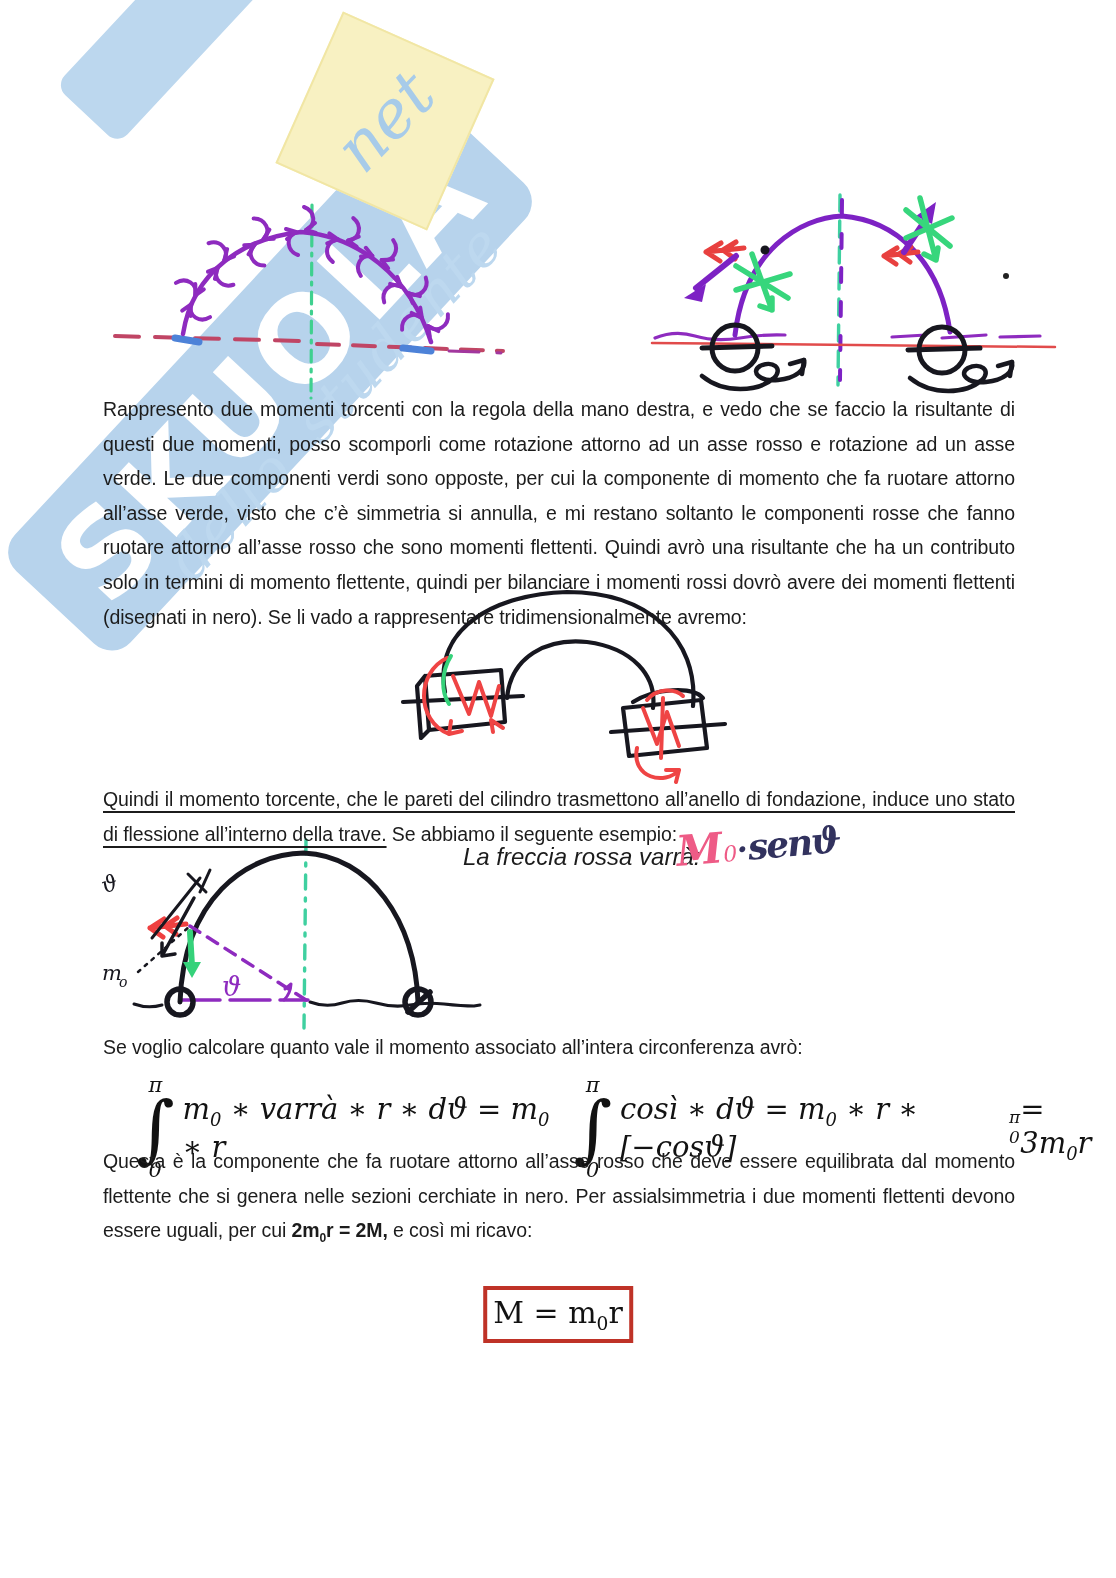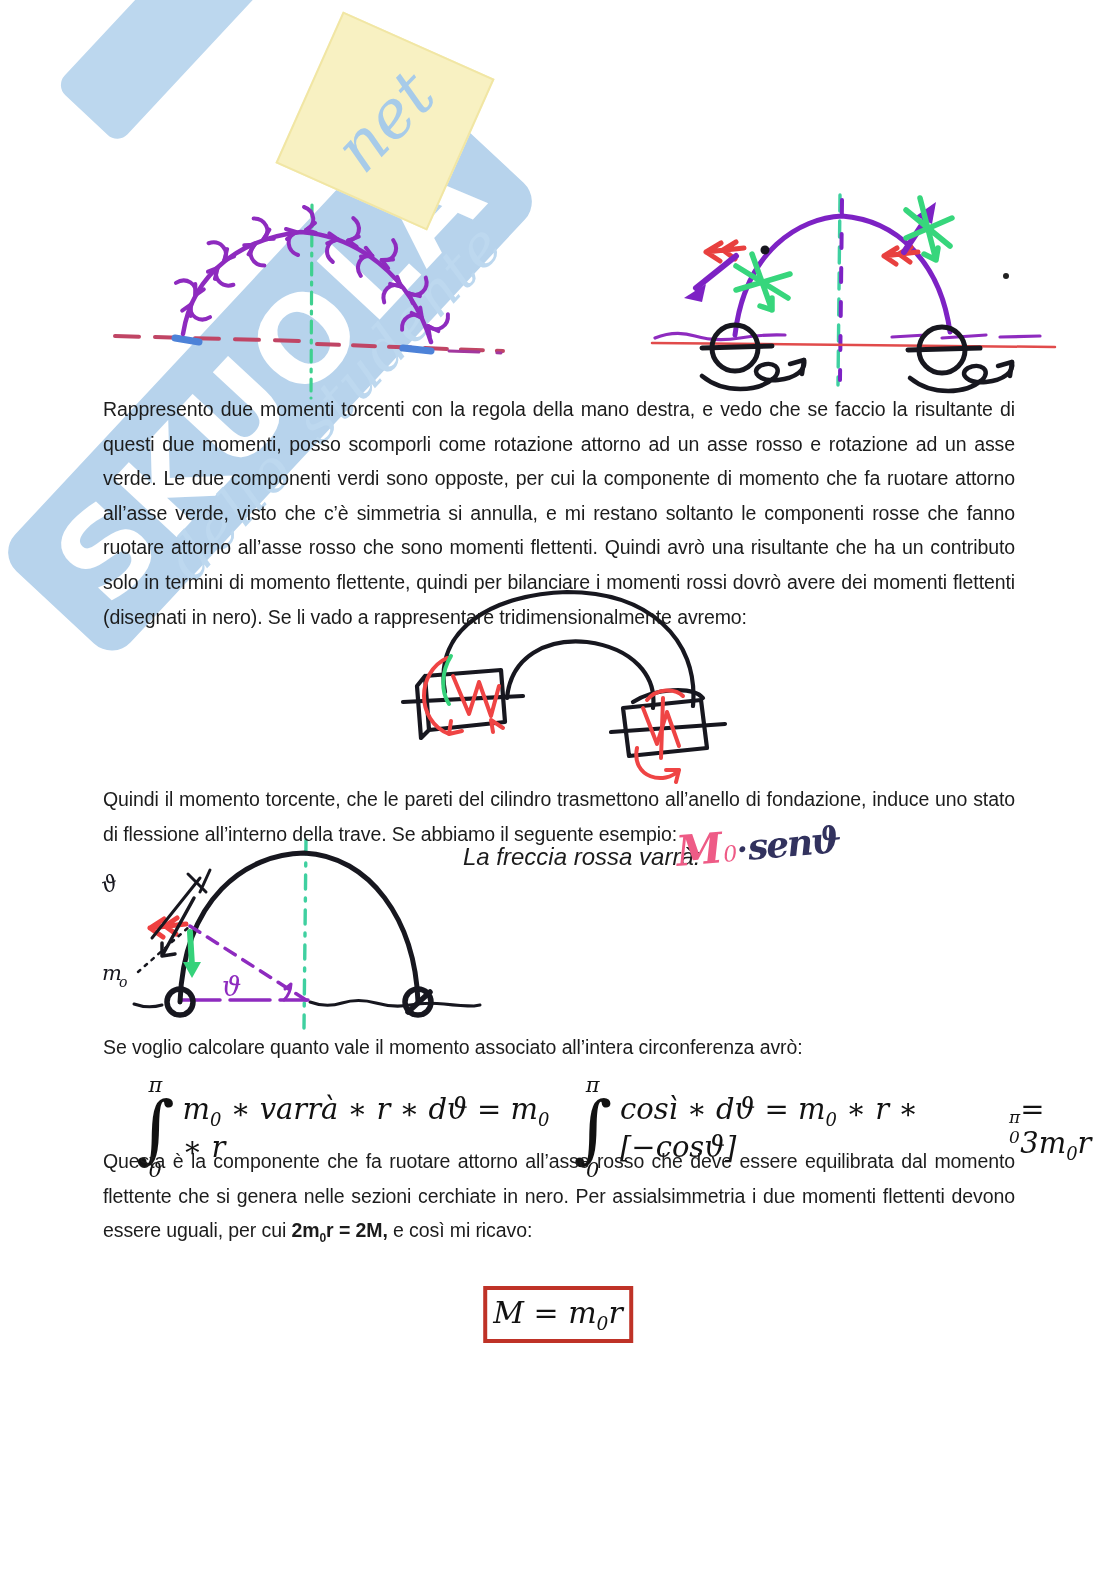--- a/index.html
+++ b/index.html
@@ -18,21 +18,21 @@
               border:2px solid #f1e6a4;transform:rotate(24deg);display:flex;align-items:center;justify-content:center;}
   .wm-net{font-family:"DejaVu Serif",serif;font-style:italic;font-size:66px;color:#a7cbe9;
           transform:rotate(-70deg);}
   .wm-tagline{position:absolute;left:178px;top:536px;width:580px;transform:rotate(-47deg);transform-origin:left center;
               font-family:"DejaVu Serif",serif;font-style:italic;font-size:58px;color:#bdd8ef;
               letter-spacing:2px;word-spacing:14px;white-space:nowrap;}
 
   
   .para{position:absolute;left:103px;width:912px;margin:0;text-align:justify;
         font-size:19.5px;line-height:34.6px;letter-spacing:-0.1px;z-index:3;}
-  .ul{text-decoration-thickness:1.6px;text-underline-offset:5px;margin-top:14px;}
+  .ul{text-decoration:underline;text-decoration-thickness:1.6px;text-underline-offset:5px;margin-top:14px;}
   .b{font-weight:bold;}
   sub{font-size:0.62em;}
   .caption{position:absolute;z-index:3;font-size:24px;font-style:italic;}
 
   
   .fig{position:absolute;z-index:2;}
   svg{overflow:visible;}
   svg *{stroke-linecap:round;stroke-linejoin:round;}
 
   
@@ -47,21 +47,21 @@
   .math{position:absolute;left:128px;top:1068px;height:120px;display:flex;align-items:center;z-index:3;
         font-family:"DejaVu Serif",serif;font-size:29px;color:#121212;}
   .mi{font-style:italic;}
   .intgrp{display:inline-flex;flex-direction:column;align-items:center;line-height:1;margin:0 8px;}
   .lim{font-style:italic;font-size:21px;line-height:1;}
   .intsign{font-size:74px;line-height:0.82;padding:2px 0;}
   .ss{display:inline-flex;flex-direction:column;justify-content:center;font-size:17px;line-height:1.15;
       margin-left:2px;font-style:italic;}
   .resultbox{position:absolute;left:50%;transform:translateX(-50%);top:1286px;z-index:3;
              border:4px solid #bf3227;padding:5px 6px;background:#fff;
-             font-family:"DejaVu Serif",serif;font-style:italic;font-size:30px;color:#121212;}
+             font-family:"DejaVu Serif",serif;font-size:30px;color:#121212;}
 </style>
 </head>
 <body>
 
 <div class="page">
 
   <div class="wm">
     <div class="wm-corner"></div>
     <div class="wm-band">
       <span class="wm-brand">SKUOLA</span>

